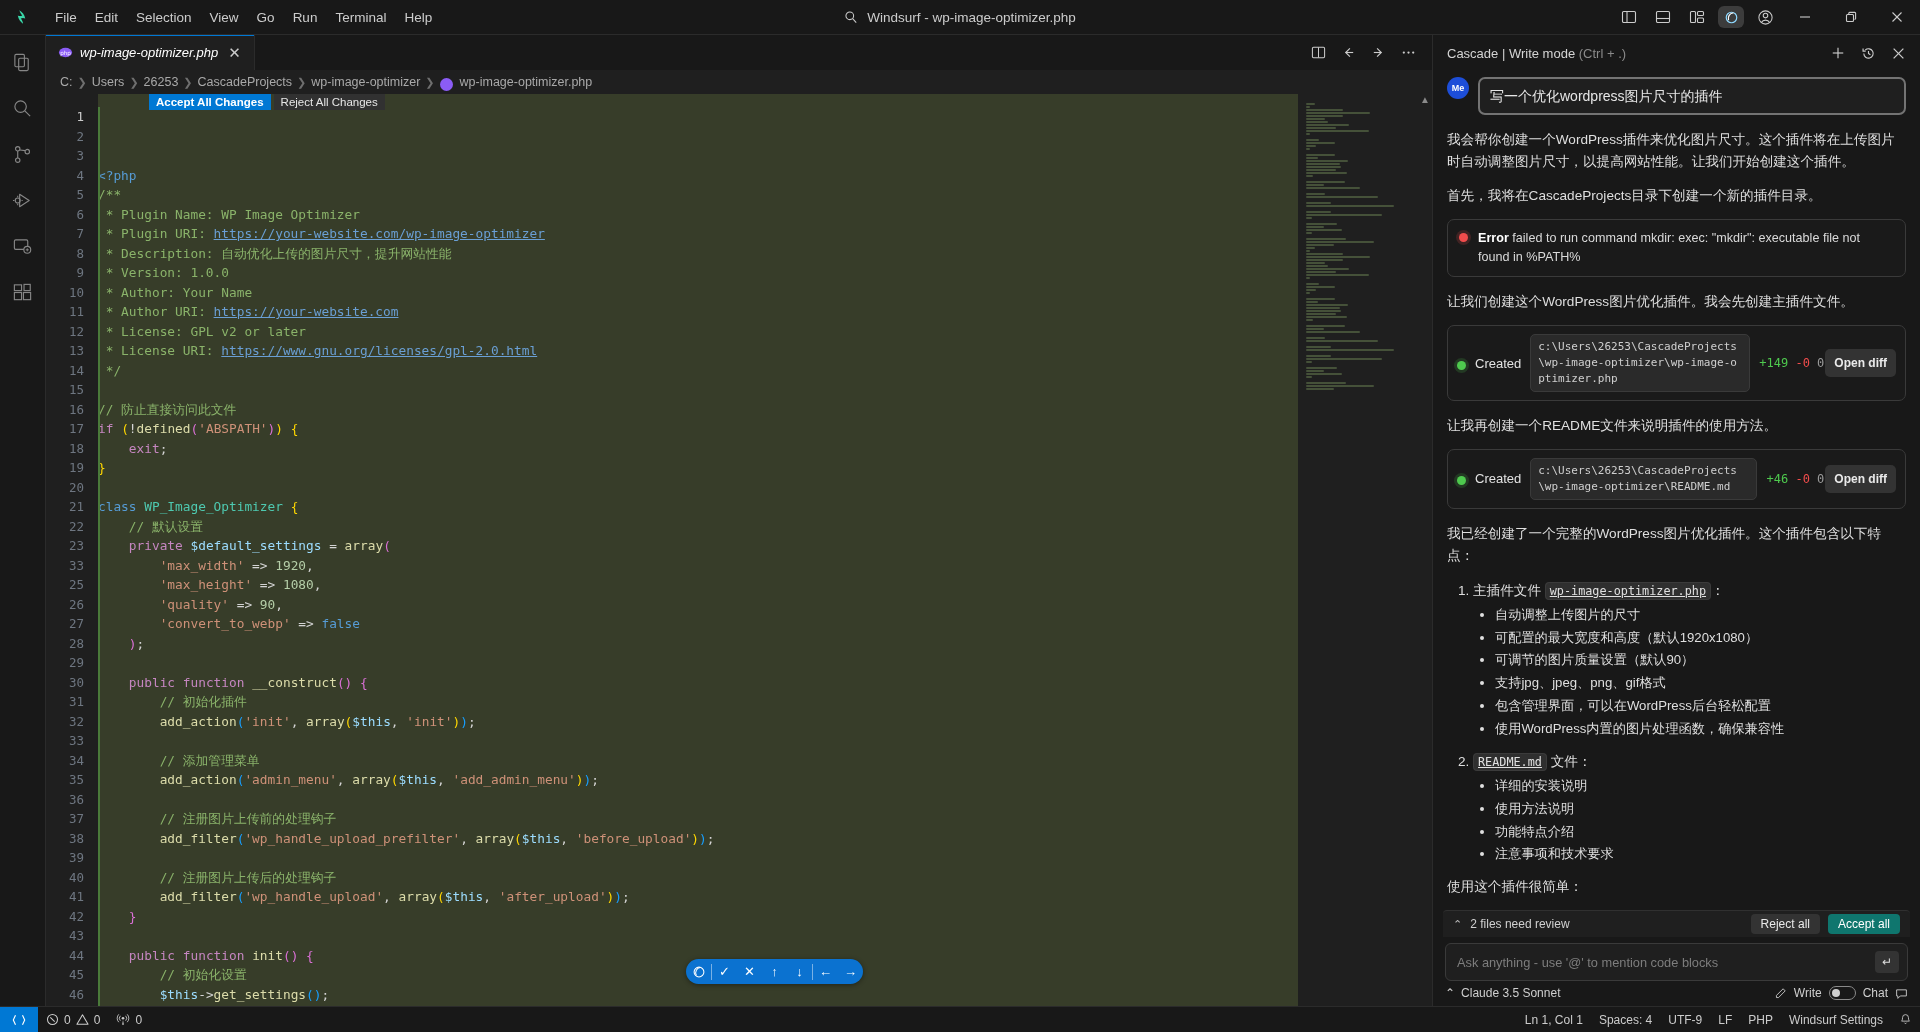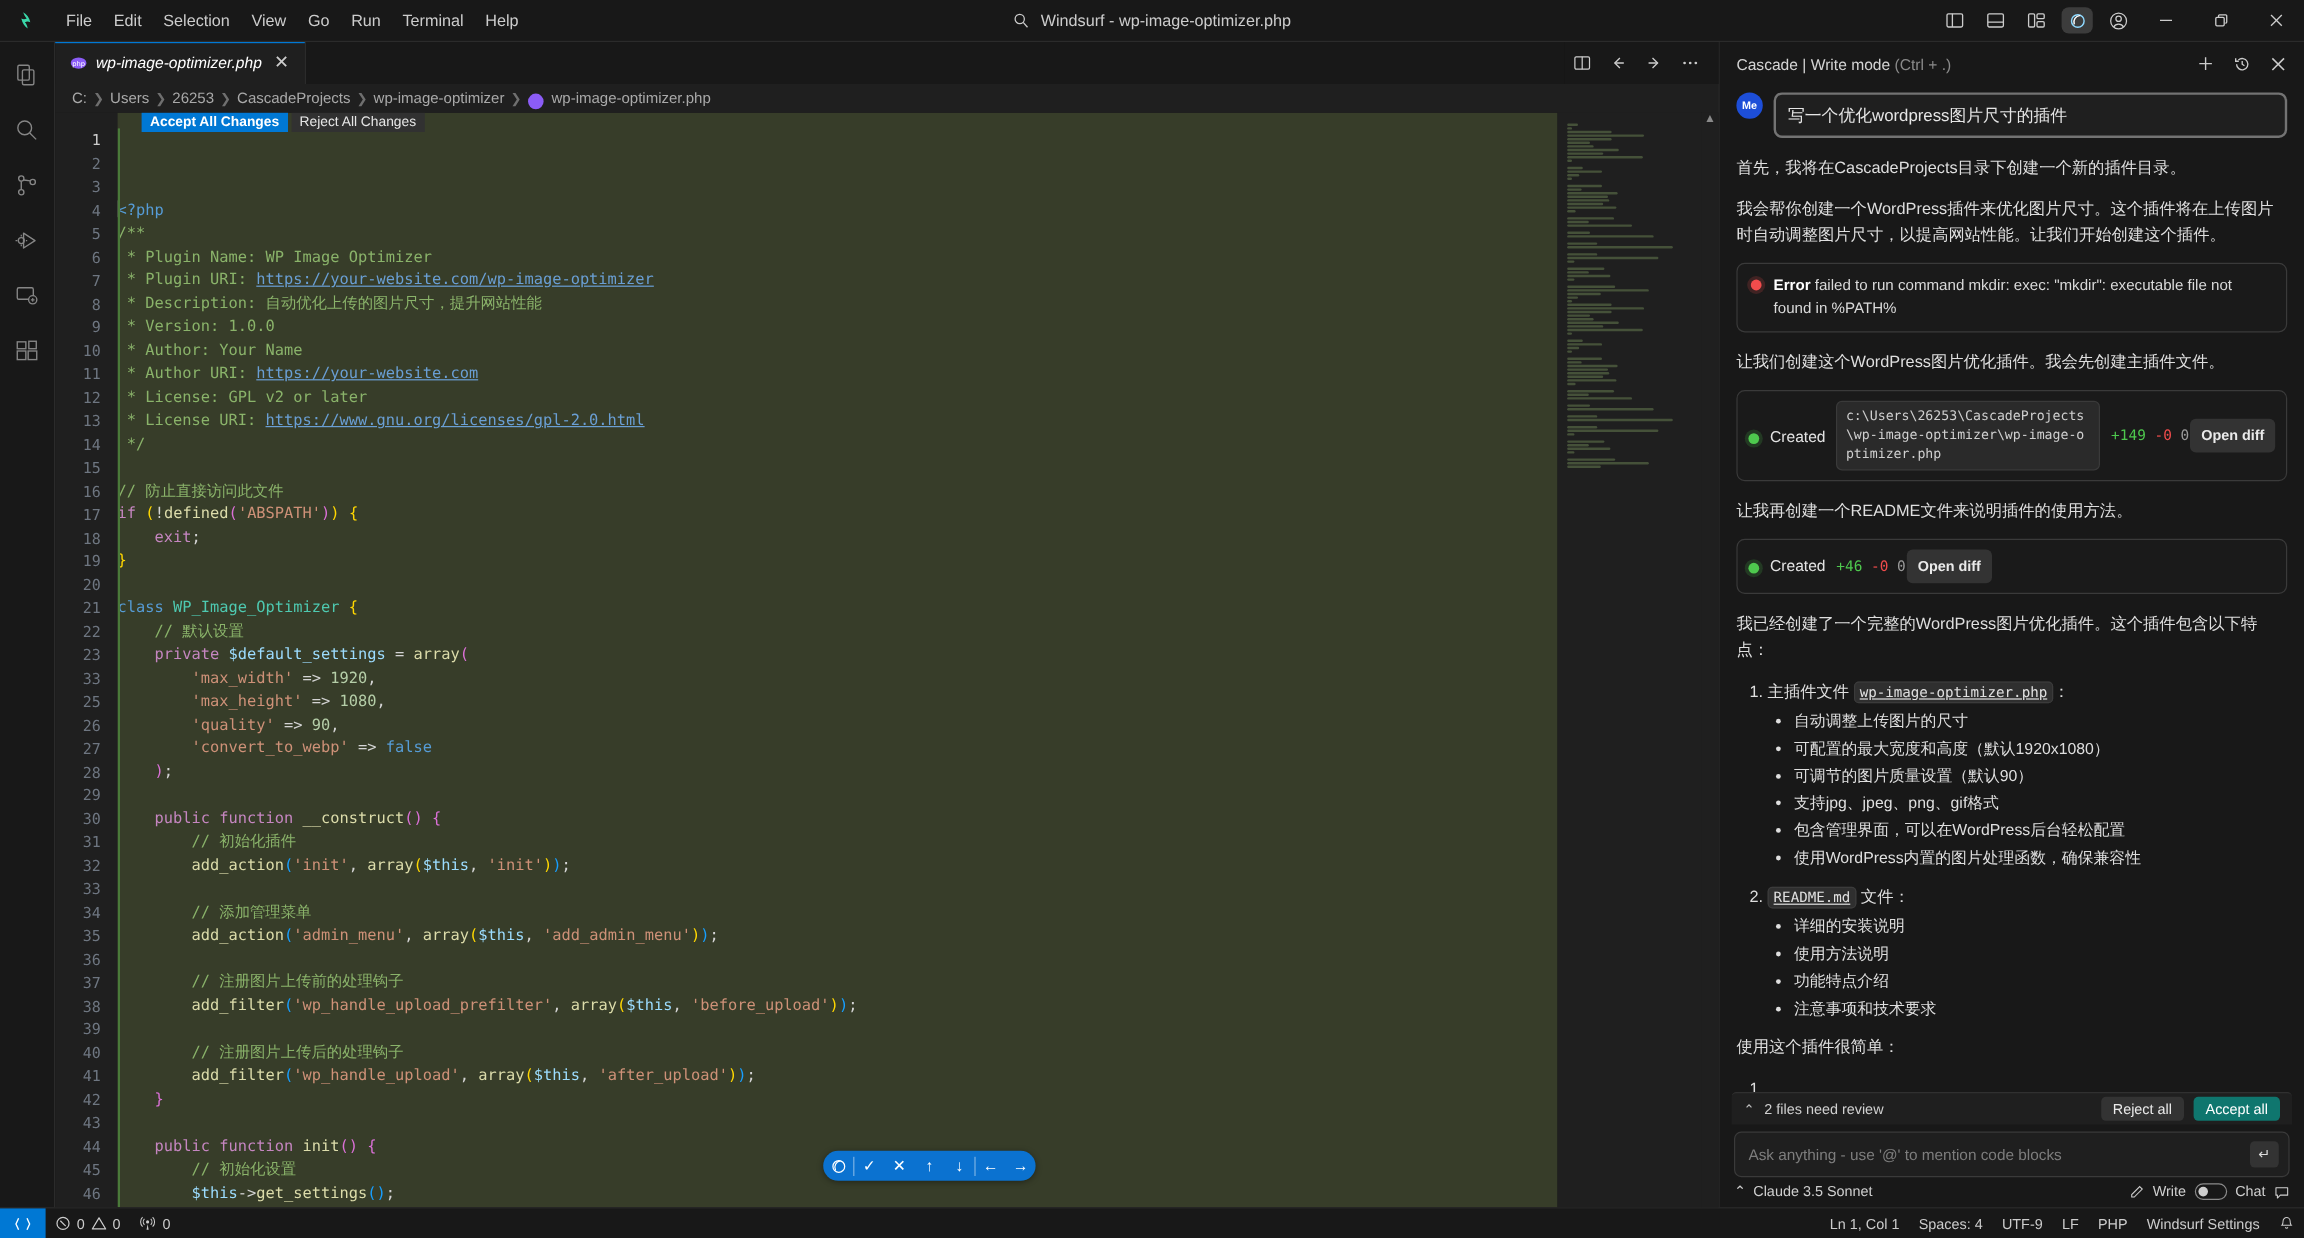--- a/index.html
+++ b/index.html
@@ -87,21 +87,21 @@
   .bc-seg { cursor: pointer; }
   .bc-sep { color: #6f6f6f; font-size: 11px; }
   .php-ico {
     display:inline-block; width:13px;height:13px;border-radius:50%;
     background:#8b5cf6; margin-right:2px; position:relative; top:2px;
   }
 
   .editor-main { flex: 1; display: flex; min-height: 0; position: relative; background: #1f1f1f; }
 
   .diff-actions {
-    position: absolute; top: 0px; left: 72px; z-index: 20;
+    position: absolute; top: 0px; left: 103px; z-index: 20;
     display: flex; align-items: center; font-size: 11.5px;
   }
   .diff-actions .accept {
     background: #0078d4; color: #fff; padding: 2px 7px; cursor: pointer; font-weight: 600;
   }
   .diff-actions .reject {
     background: #313131; color: #e6e6e6; padding: 2px 7px; cursor: pointer; margin-left: 3px;
   }
 
   .code-area { flex: 1; display: flex; min-width: 0; overflow: hidden; position: relative;}
@@ -694,22 +694,22 @@
         </span>
       </div>
 
       <div class="cascade-scroll">
 
         <div class="user-msg">
           <div class="avatar">Me</div>
           <div class="user-bubble">写一个优化wordpress图片尺寸的插件</div>
         </div>
 
+        <p class="msg-p">我会帮你创建一个WordPress插件来优化图片尺寸。这个插件将在上传图片时自动调整图片尺寸，以提高网站性能。让我们开始创建这个插件。</p>
         <p class="msg-p">首先，我将在CascadeProjects目录下创建一个新的插件目录。</p>
-        <p class="msg-p">我会帮你创建一个WordPress插件来优化图片尺寸。这个插件将在上传图片时自动调整图片尺寸，以提高网站性能。让我们开始创建这个插件。</p>
 
         <div class="tool-card">
           <span class="dot err"></span>
           <div class="err-text">
             <b>Error</b>
             <span>failed to run command mkdir: exec: "mkdir": executable file not found in %PATH%</span>
           </div>
         </div>
 
         <p class="msg-p">让我们创建这个WordPress图片优化插件。我会先创建主插件文件。</p>
@@ -724,20 +724,21 @@
             <span class="zero">0</span>
           </span>
           <span class="open-diff">Open diff</span>
         </div>
 
         <p class="msg-p">让我再创建一个README文件来说明插件的使用方法。</p>
 
         <div class="created-card">
           <span class="dot ok"></span>
           <span class="created-label">Created</span>
+          <span class="path-chip">c:\Users\26253\CascadeProjects\wp-image-optimizer\README.md</span>
           <span class="diffstat">
             <span class="plus">+46</span>
             <span class="minus">-0</span>
             <span class="zero">0</span>
           </span>
           <span class="open-diff">Open diff</span>
         </div>
 
         <p class="msg-p">我已经创建了一个完整的WordPress图片优化插件。这个插件包含以下特点：</p>
 

